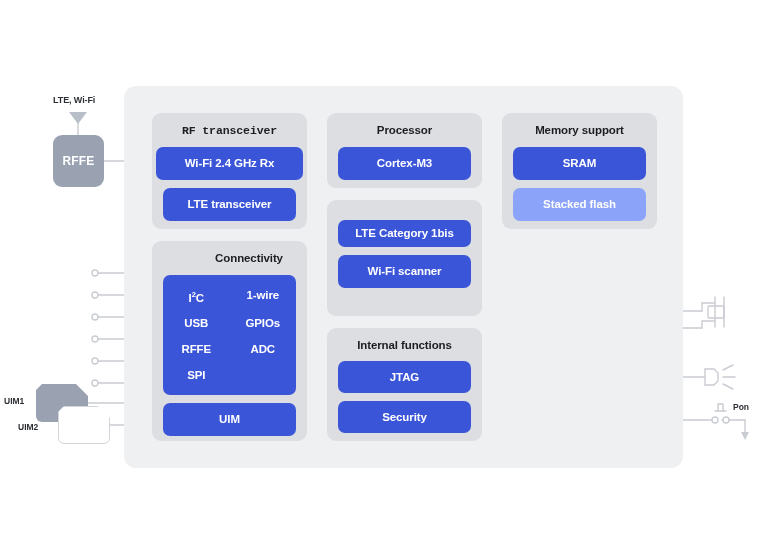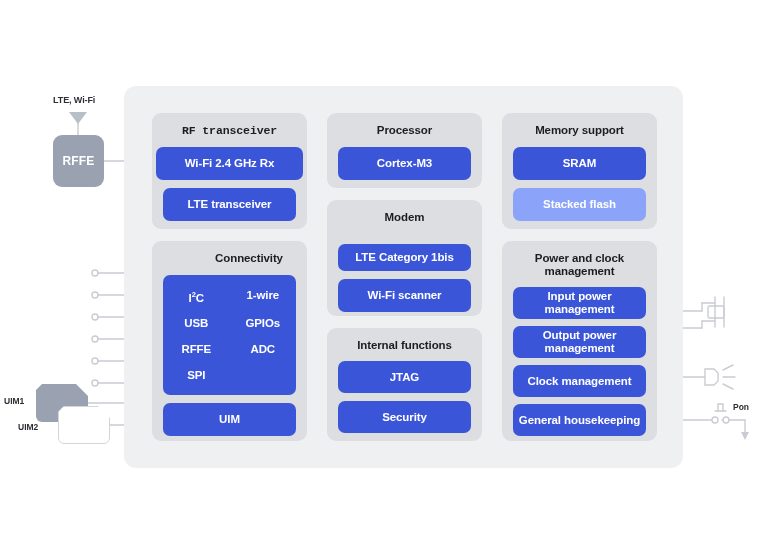--- a/index.html
+++ b/index.html
@@ -234,39 +234,31 @@
       </div>
       <div class="blk" style="margin:8px auto 0; width:133px; height:33px;">UIM</div>
     </div>
 
     <div class="group" style="left:203px; top:27px; width:155px; height:75px;">
       <div class="group-title" style="margin-top:11px;">Processor</div>
       <div class="blk" style="margin:10px auto 0; width:133px; height:33px;">Cortex-M3</div>
     </div>
 
     <div class="group" style="left:203px; top:114px; width:155px; height:116px;">
-      <div class="group-title" style="margin-top:11px;">Modem</div>
       <div class="blk" style="margin:20px auto 0; width:133px; height:27px;">LTE Category 1bis</div>
       <div class="blk" style="margin:8px auto 0; width:133px; height:33px;">Wi-Fi scanner</div>
     </div>
 
     <div class="group" style="left:203px; top:242px; width:155px; height:113px;">
       <div class="group-title" style="margin-top:11px;">Internal functions</div>
       <div class="blk" style="margin:9px auto 0; width:133px; height:32px;">JTAG</div>
       <div class="blk" style="margin:8px auto 0; width:133px; height:32px;">Security</div>
     </div>
 
     <div class="group" style="left:378px; top:27px; width:155px; height:116px;">
       <div class="group-title" style="margin-top:11px;">Memory support</div>
       <div class="blk" style="margin:10px auto 0; width:133px; height:33px;">SRAM</div>
       <div class="blk light" style="margin:8px auto 0; width:133px; height:33px;">Stacked flash</div>
     </div>
 
-    <div class="group" style="left:378px; top:155px; width:155px; height:200px;">
-      <div class="group-title" style="margin-top:11px; max-width:115px; margin-left:auto; margin-right:auto;">Power and clock management</div>
-      <div class="blk" style="margin:9px auto 0; width:133px; height:32px;">Input power management</div>
-      <div class="blk" style="margin:7px auto 0; width:133px; height:32px;">Output power management</div>
-      <div class="blk" style="margin:7px auto 0; width:133px; height:32px;">Clock management</div>
-      <div class="blk" style="margin:7px auto 0; width:133px; height:32px;">General housekeeping</div>
-    </div>
 
   </div>
 </div>
 
 </body></html>

